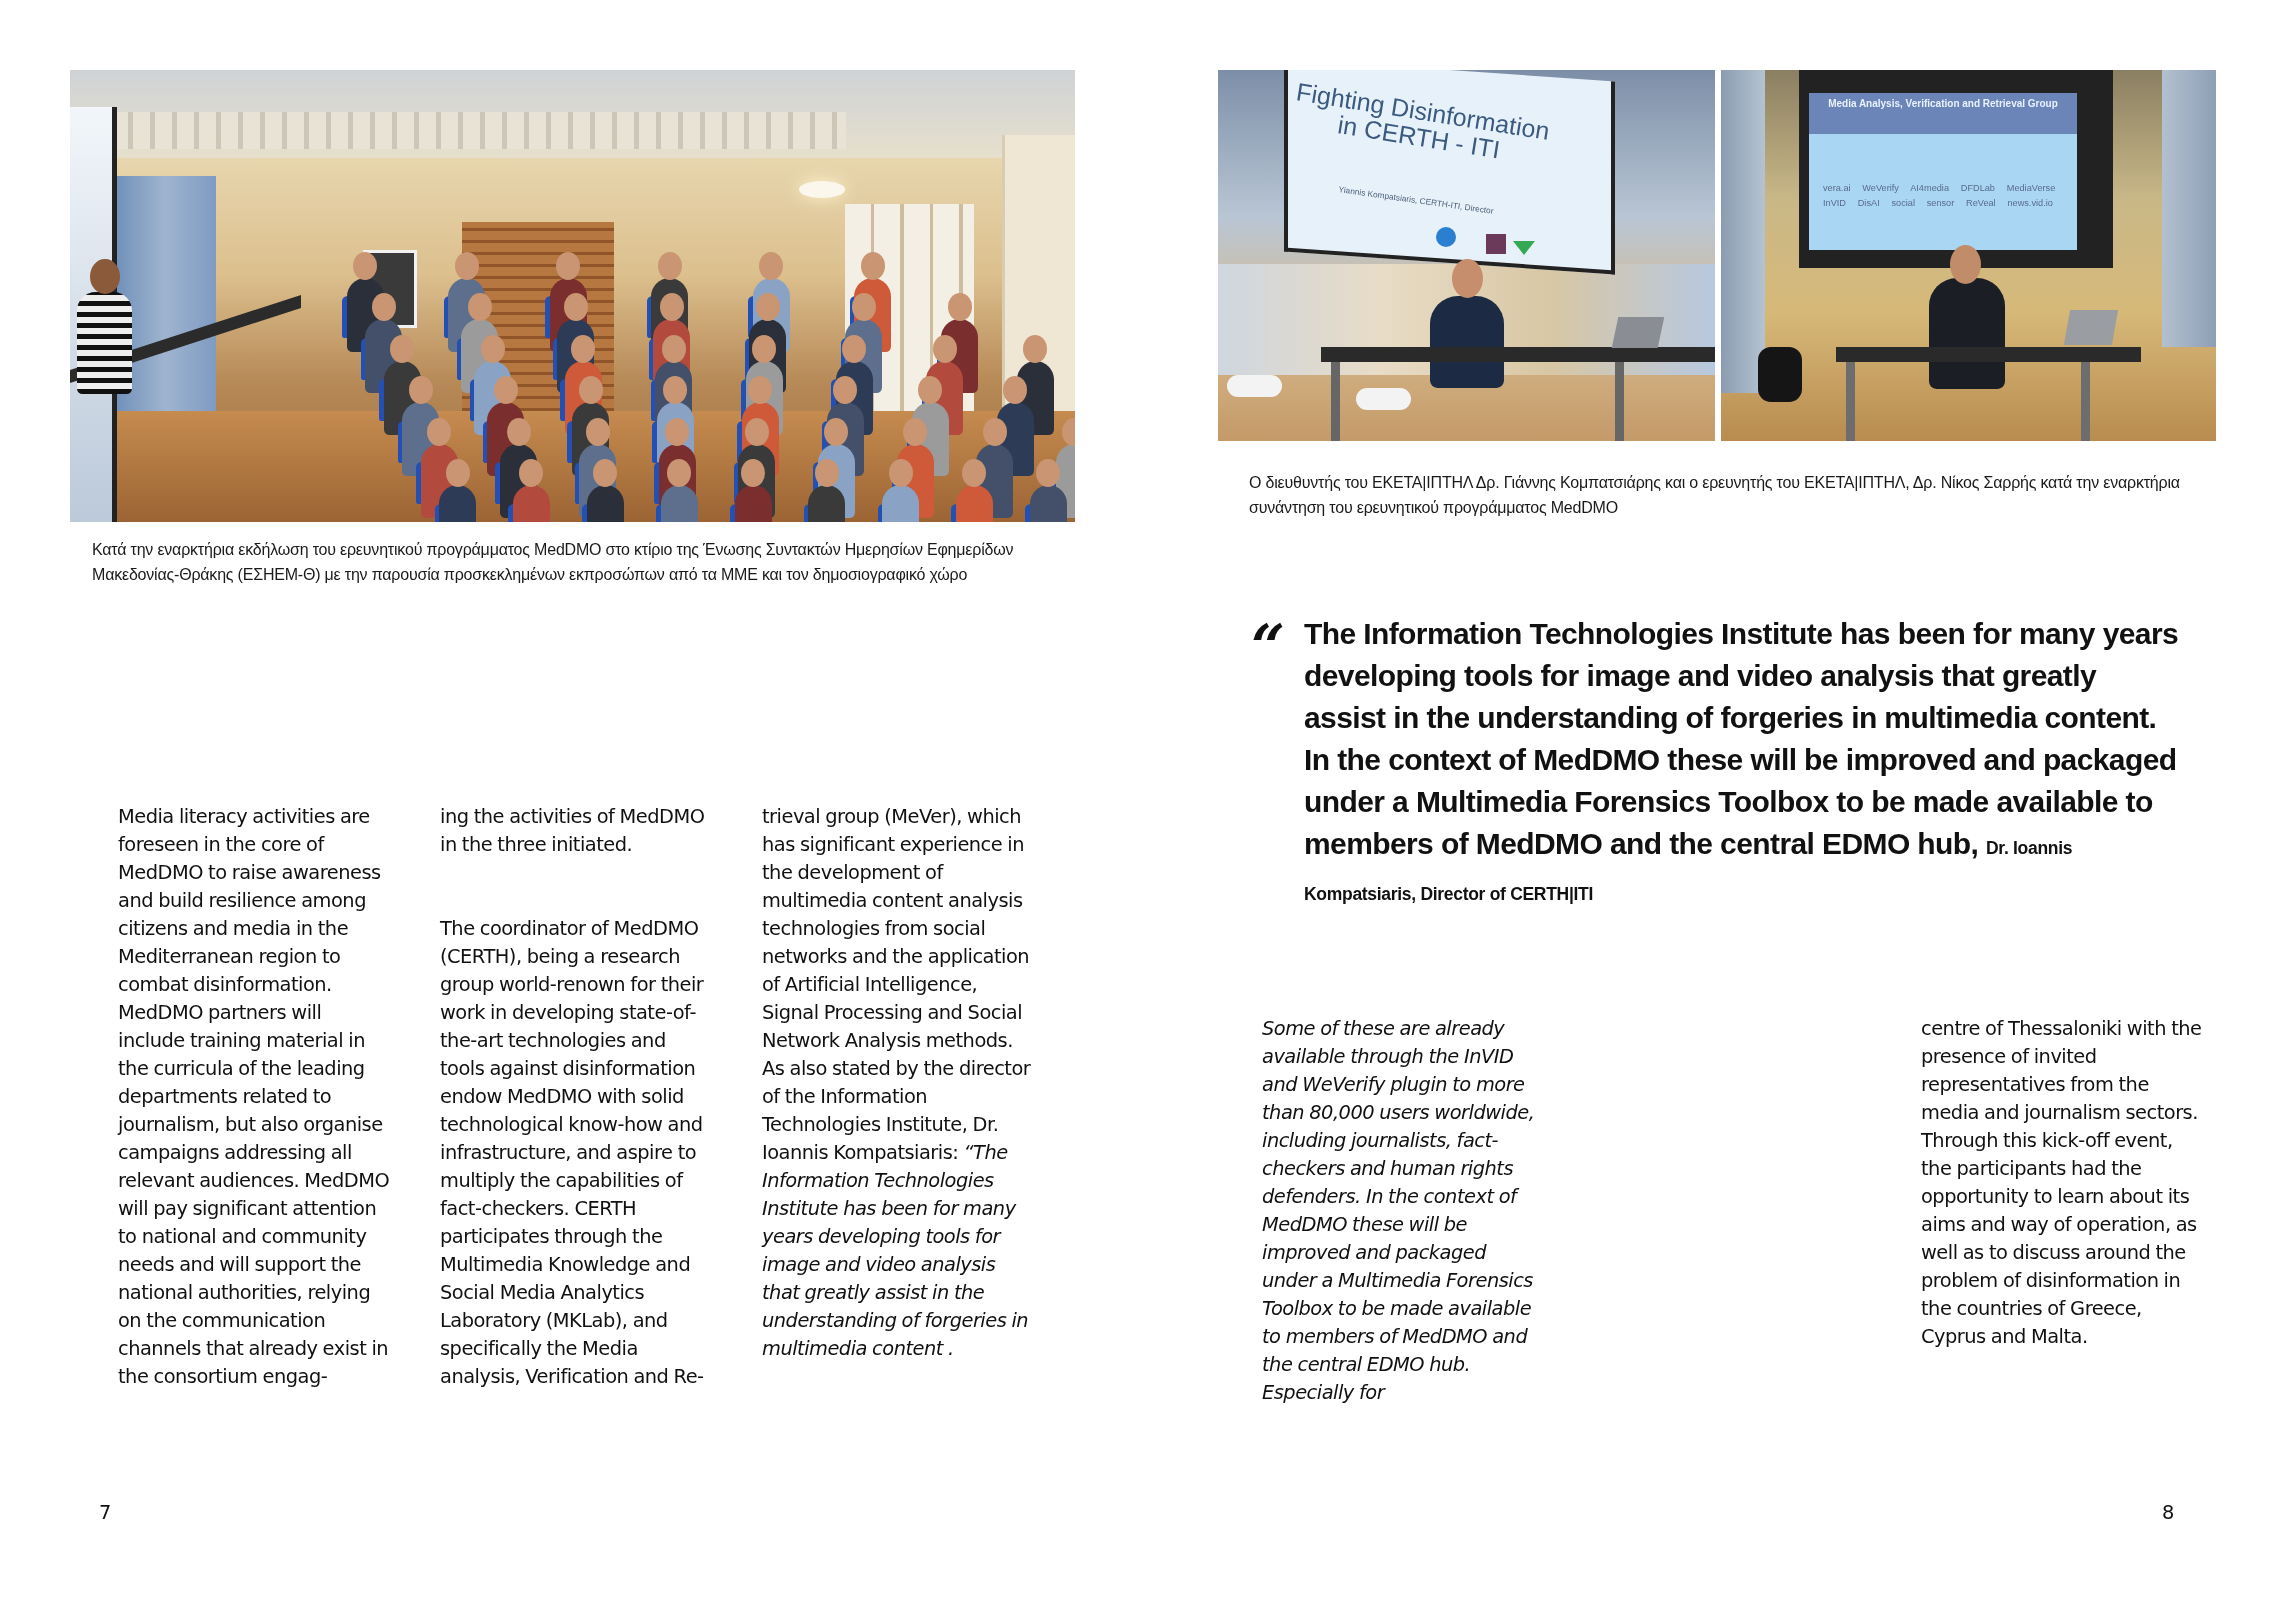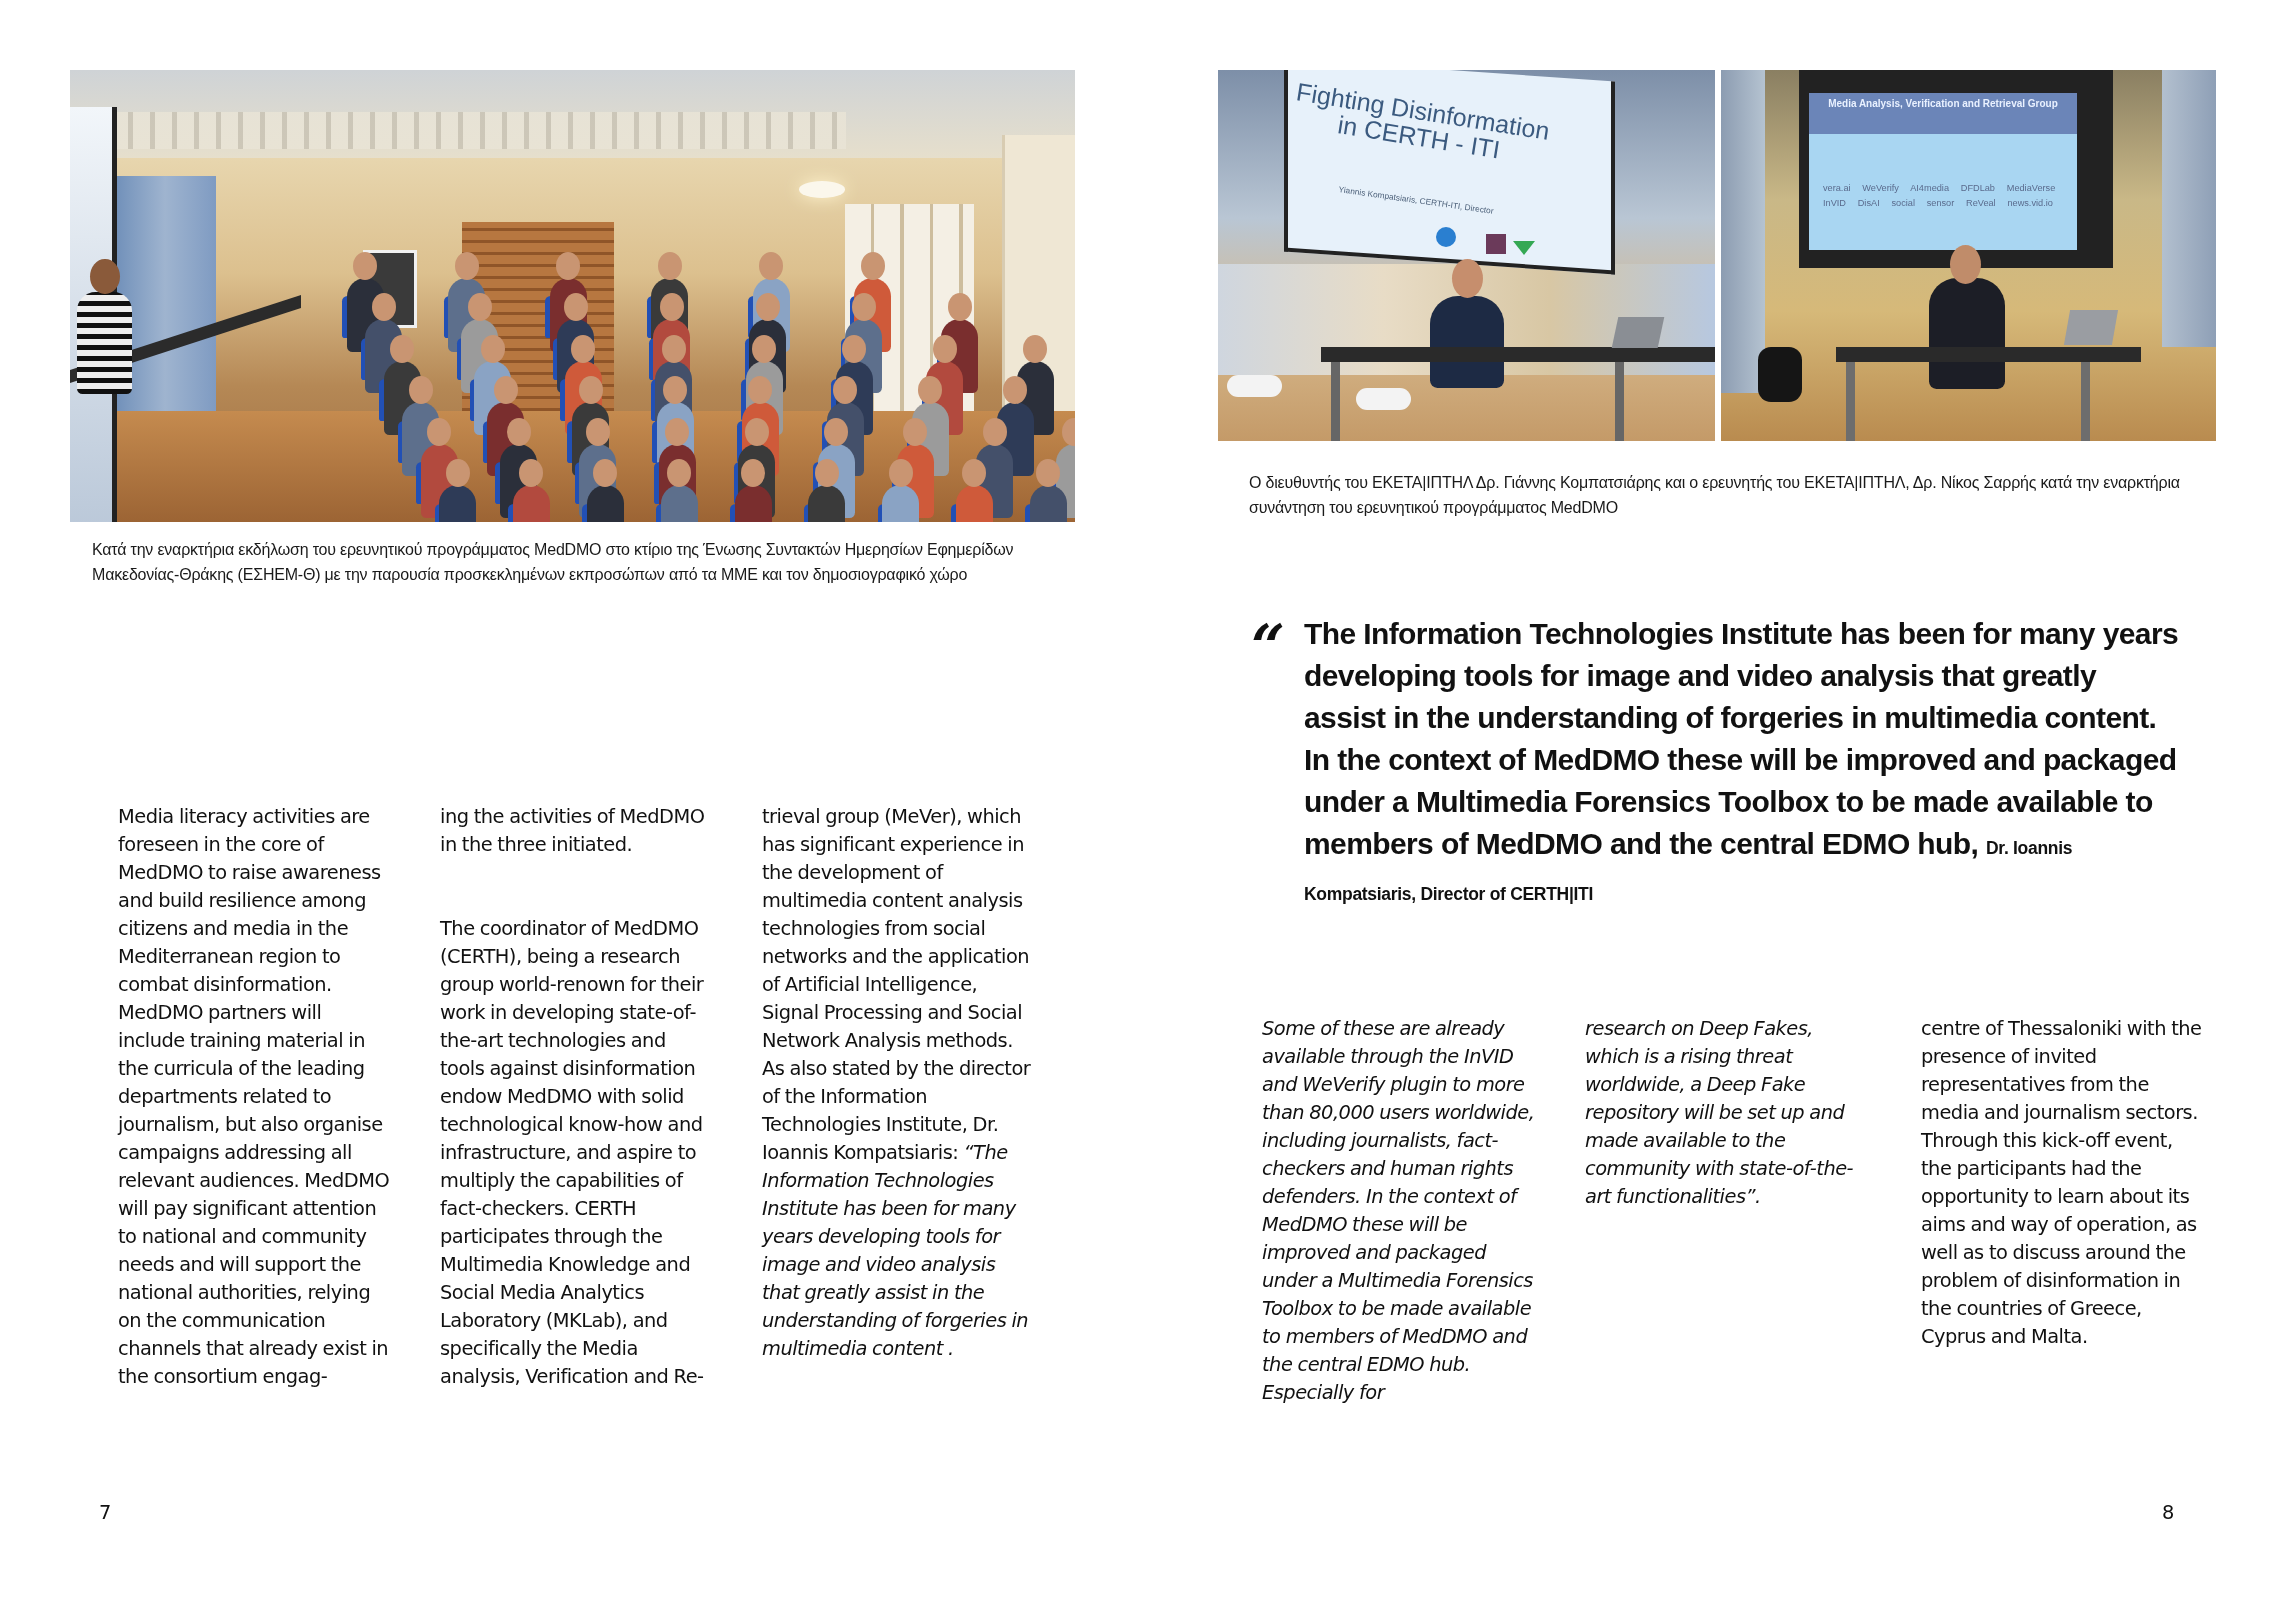--- a/index.html
+++ b/index.html
@@ -312,20 +312,19 @@
 
 <div id="caption-right" class="caption">Ο διευθυντής του ΕΚΕΤΑ|ΙΠΤΗΛ Δρ. Γιάννης Κομπατσιάρης και ο ερευνητής του ΕΚΕΤΑ|ΙΠΤΗΛ, Δρ. Νίκος Σαρρής κατά την εναρκτήρια συνάντηση του ερευνητικού προγράμματος MedDMO</div>
 
 <div id="pullquote-mark" class="abs">“</div>
 <div id="pullquote" class="abs"><span>The  Information Technologies Institute has been for many years developing tools for image and video analysis that greatly assist in the understanding of forgeries in multimedia content. In the context of MedDMO these will be improved and packaged under a Multimedia Forensics Toolbox to be made available to members of MedDMO and the central EDMO hub, </span><span class="attr">Dr. Ioannis Kompatsiaris, Director of CERTH|ITI</span></div>
 
 <div id="col-4" class="col">
   <p><i>Some of these are already available through the InVID and WeVerify plugin to more than 80,000 users worldwide, including journalists, fact-checkers and human rights defenders. In the context of MedDMO these will be improved and packaged under a Multimedia Forensics Toolbox to be made available to members of MedDMO and the central EDMO hub. Especially for</i></p>
 </div>
 <div id="col-5" class="col">
-  <p><i>research on Deep Fakes, which is a rising threat worldwide, a Deep Fake repository will be set up and made available to the community with state-of-the-art functionalities”.</i></p>
 </div>
 <div id="col-6" class="col">
   <p>centre of Thessaloniki with the presence of invited representatives from the media and journalism sectors. Through this kick-off event, the participants had the opportunity to learn about its aims and way of operation, as well as to discuss around the problem of disinformation in the countries of Greece, Cyprus and Malta.</p>
 </div>
 
 <div id="page-num-right" class="page-num">8</div>
 
 
 </body></html>

